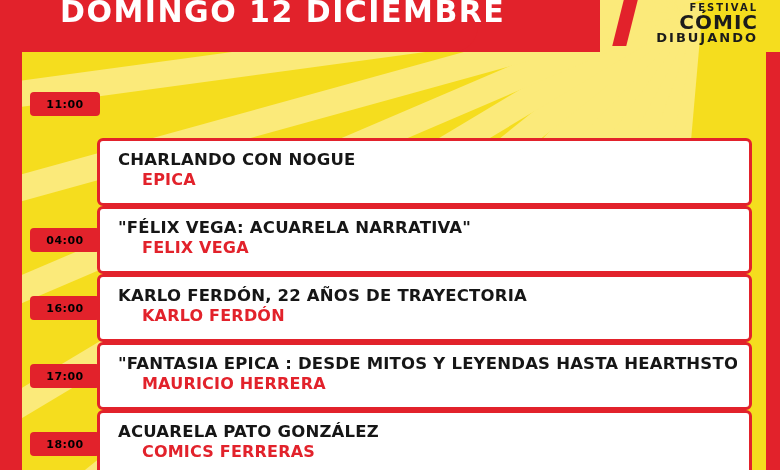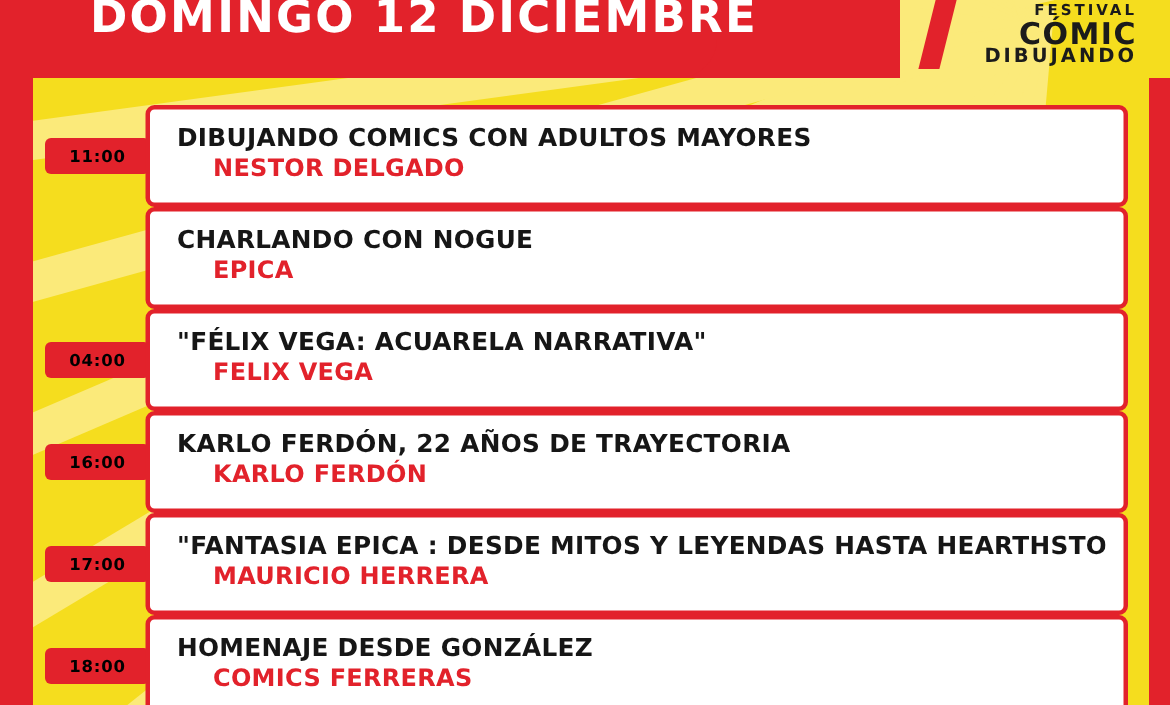--- a/index.html
+++ b/index.html
@@ -234,24 +234,20 @@
       <span class="l2">CÓMIC</span>
       <span class="l3">DIBUJANDO</span>
     </div>
   </div>
 
   <div class="schedule" id="schedule">
       <div class="row">
         <div class="time-wrap">
           <div class="time-badge">11:00</div>
         </div>
-        <div class="entry">
-          <div class="entry-title">DIBUJANDO COMICS CON ADULTOS MAYORES</div>
-          <div class="entry-speaker">NESTOR DELGADO</div>
-        </div>
       </div>
       <div class="row">
         <div class="entry">
           <div class="entry-title">CHARLANDO CON NOGUE</div>
           <div class="entry-speaker">EPICA</div>
         </div>
       </div>
       <div class="row">
         <div class="time-wrap">
           <div class="time-badge">04:00</div>
@@ -277,19 +273,19 @@
         <div class="entry">
           <div class="entry-title">"FANTASIA EPICA : DESDE MITOS Y LEYENDAS HASTA HEARTHSTONE"</div>
           <div class="entry-speaker">MAURICIO HERRERA</div>
         </div>
       </div>
       <div class="row">
         <div class="time-wrap">
           <div class="time-badge">18:00</div>
         </div>
         <div class="entry">
-          <div class="entry-title">HOMENAJE DESDE GONZÁLEZ</div>
+          <div class="entry-title">ACUARELA PATO GONZÁLEZ</div>
           <div class="entry-speaker">COMICS FERRERAS</div>
         </div>
       </div>
     </div>
 
 </div>
 
 </body></html>

